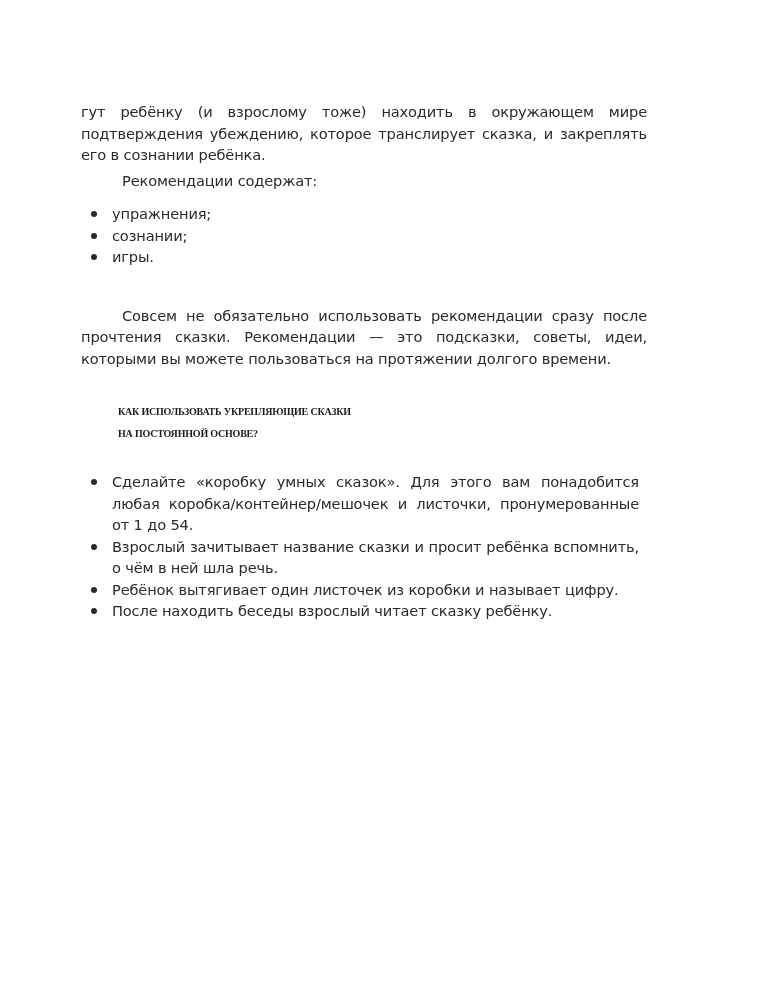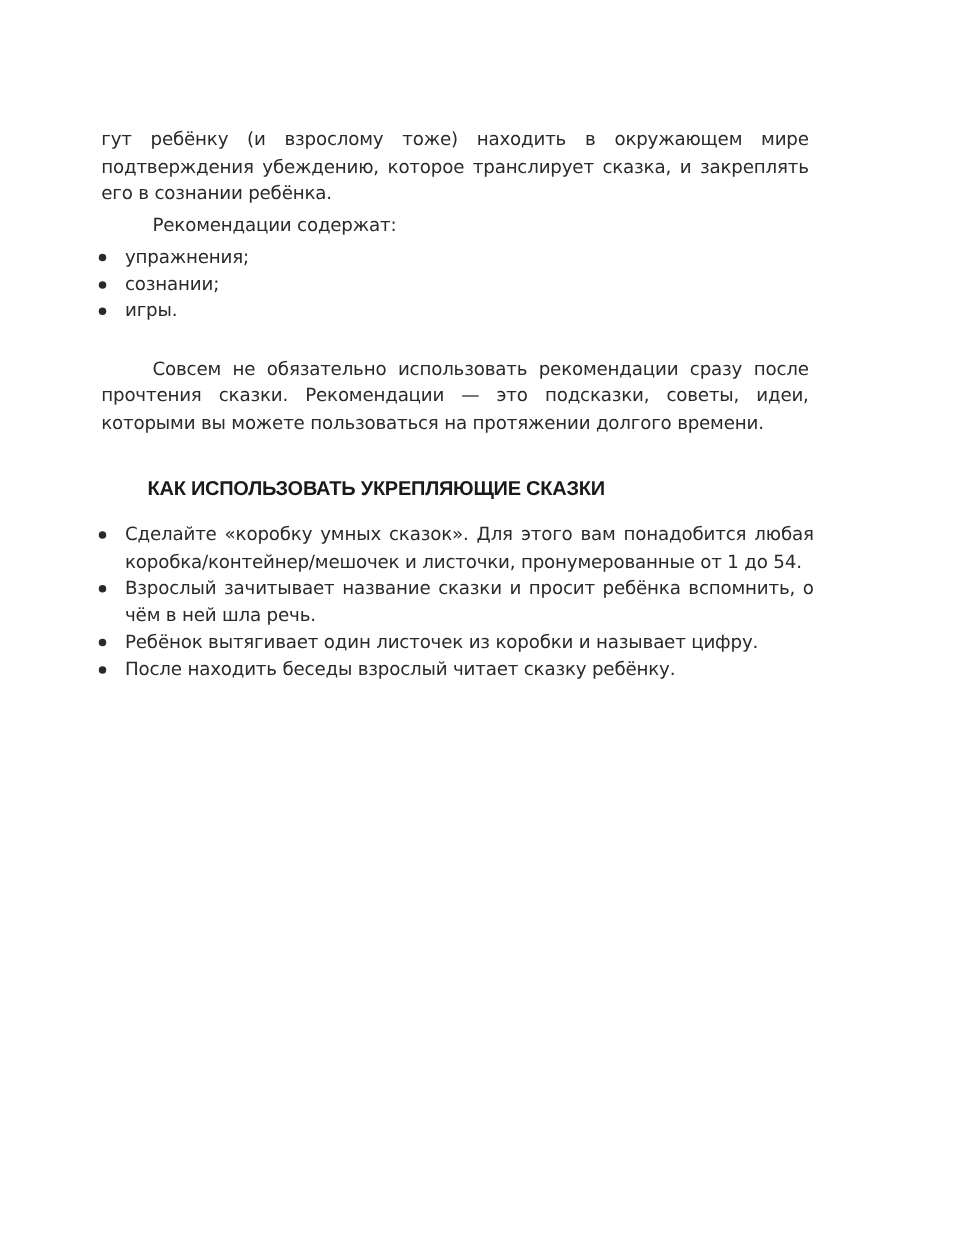--- a/index.html
+++ b/index.html
@@ -30,21 +30,21 @@
       text-align-last: left;
     }
     .para.justify-full {
       text-align: justify;
     }
     .indent {
       text-indent: 41px;
     }
     .list {
       list-style: none;
-      margin: 0;
+      margin: 12px;
       padding: 0;
     }
     .list-item {
       position: relative;
       padding-left: 23px;
       text-align: justify;
       text-align-last: left;
     }
     .bullet {
       position: absolute;
@@ -54,23 +54,23 @@
       height: 6px;
       border-radius: 50%;
       background: #2a2a2a;
     }
     .gap-1 { height: 21px; }
     .gap-2 { height: 28px; }
     .gap-3 { height: 14px; }
     .heading {
       margin: 0;
       padding-left: 41px;
-      font-family: Liberation Sans, sans-serif;
+      font-family: Liberation Serif, serif;
       font-weight: bold;
-      font-size: 16px;
+      font-size: 10px;
       line-height: 22px;
       letter-spacing: -0.2px;
       color: #1a1a1a;
     }
   </style>
 </head>
 <body>
 
 <div class="page">
 
@@ -94,20 +94,21 @@
   </ul>
 
   <div class="gap-1"></div>
 
   <p class="para indent">Совсем не обязательно использовать рекомендации сразу после прочтения сказки. Рекомендации — это подсказки, советы, идеи, которыми вы можете пользоваться на протяжении долгого времени.</p>
 
   <div class="gap-2"></div>
 
   <h2 class="heading">
     <span>КАК ИСПОЛЬЗОВАТЬ УКРЕПЛЯЮЩИЕ СКАЗКИ</span><br>
+    <span>НА ПОСТОЯННОЙ ОСНОВЕ?</span>
   </h2>
 
   <div class="gap-3"></div>
 
   <ul class="list">
     <li class="list-item">
       <span class="bullet"></span>
       <span>Сделайте «коробку умных сказок». Для этого вам понадобится любая коробка/контейнер/мешочек и листочки, пронумерованные от 1 до 54.</span>
     </li>
     <li class="list-item">

